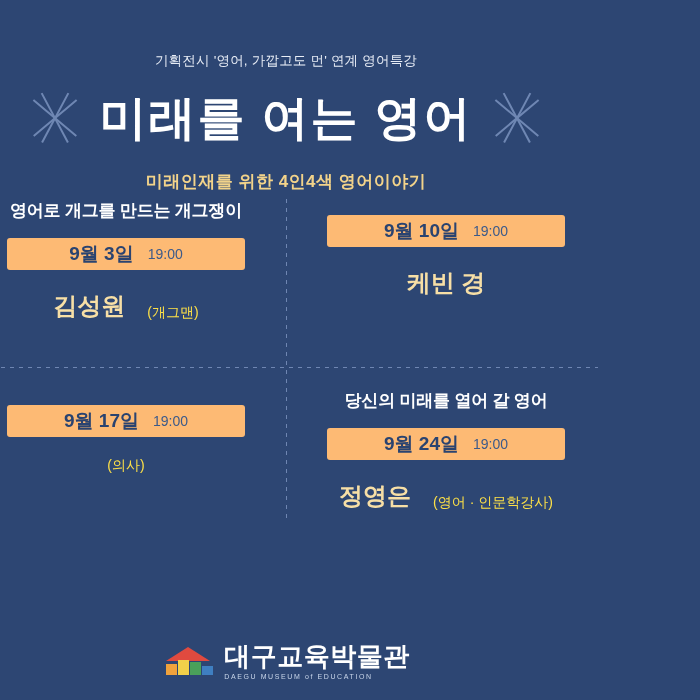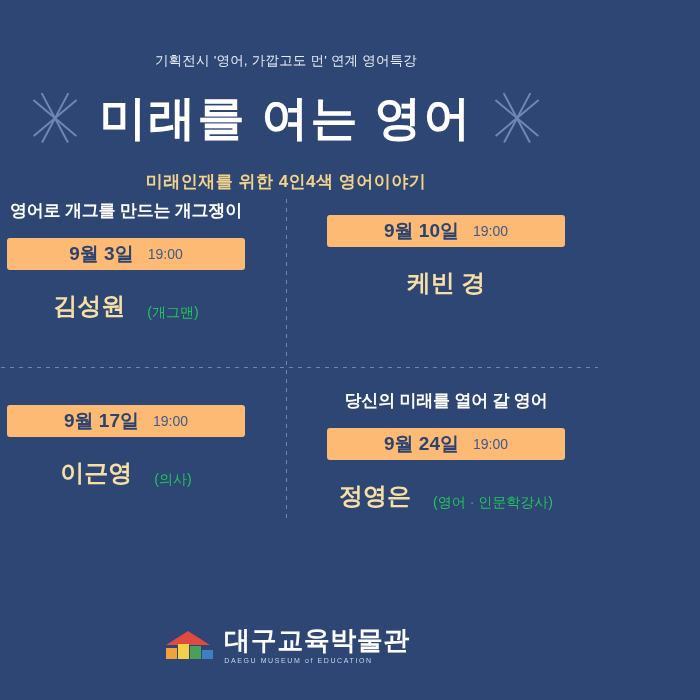--- a/index.html
+++ b/index.html
@@ -158,29 +158,29 @@
     gap: 22px;
     white-space: nowrap;
   }
   .s-name {
     font-size: 24px;
     font-weight: 700;
     color: #f7dfa6;
   }
   .s-affil {
     font-size: 14px;
-    color: #22c55e;
+    color: #fde047;
     font-weight: 400;
   }
 
   
   .footer {
     position: absolute;
     left: 0;
-    bottom: 36px;
+    bottom: 20px;
     width: 100%;
     display: flex;
     align-items: center;
     justify-content: center;
     gap: 10px;
   }
   .logo-mark {
     width: 52px;
     height: 34px;
     position: relative;
@@ -276,21 +276,20 @@
         <span class="s-name">케빈 경</span>
       </div>
     </div>
 
     <div class="session row2">
       <div class="s-date-badge">
         <span class="s-date">9월 17일</span>
         <span class="s-time">19:00</span>
       </div>
       <div class="s-speaker-line">
-        <span class="s-name">이근영</span>
         <span class="s-affil">(의사)</span>
       </div>
     </div>
 
     <div class="session row2">
       <div class="s-topic">당신의 미래를 열어 갈 영어</div>
       <div class="s-date-badge">
         <span class="s-date">9월 24일</span>
         <span class="s-time">19:00</span>
       </div>

